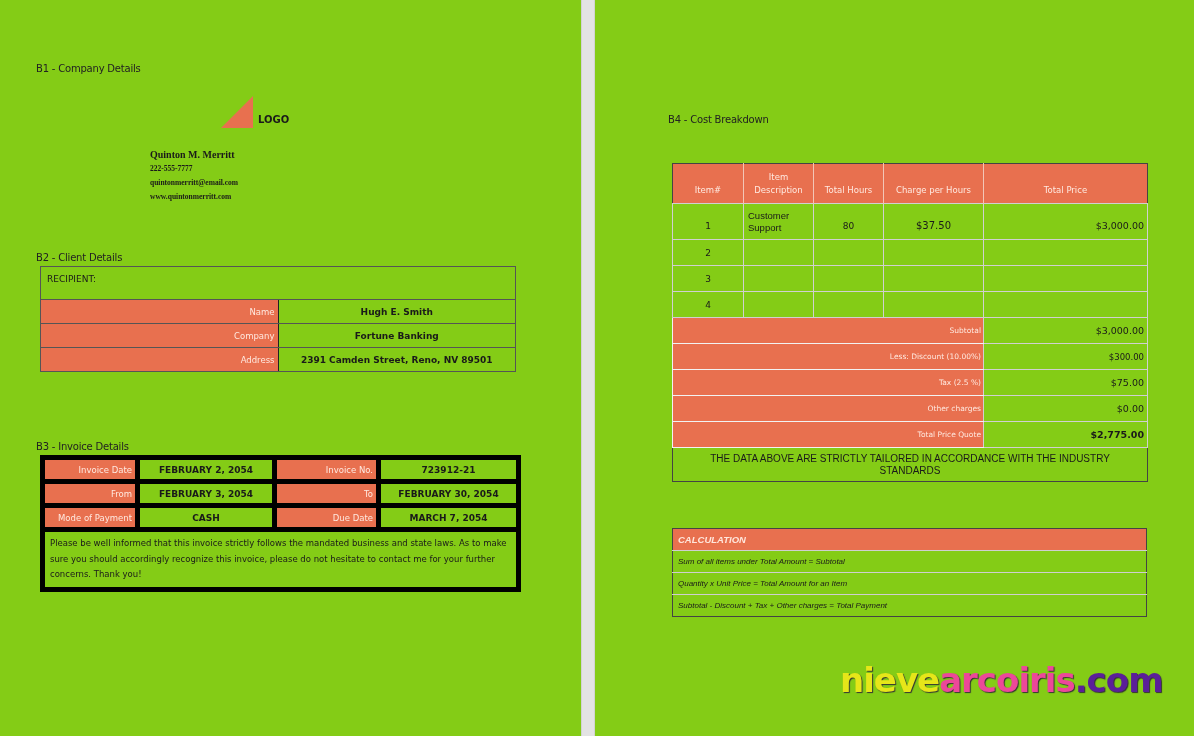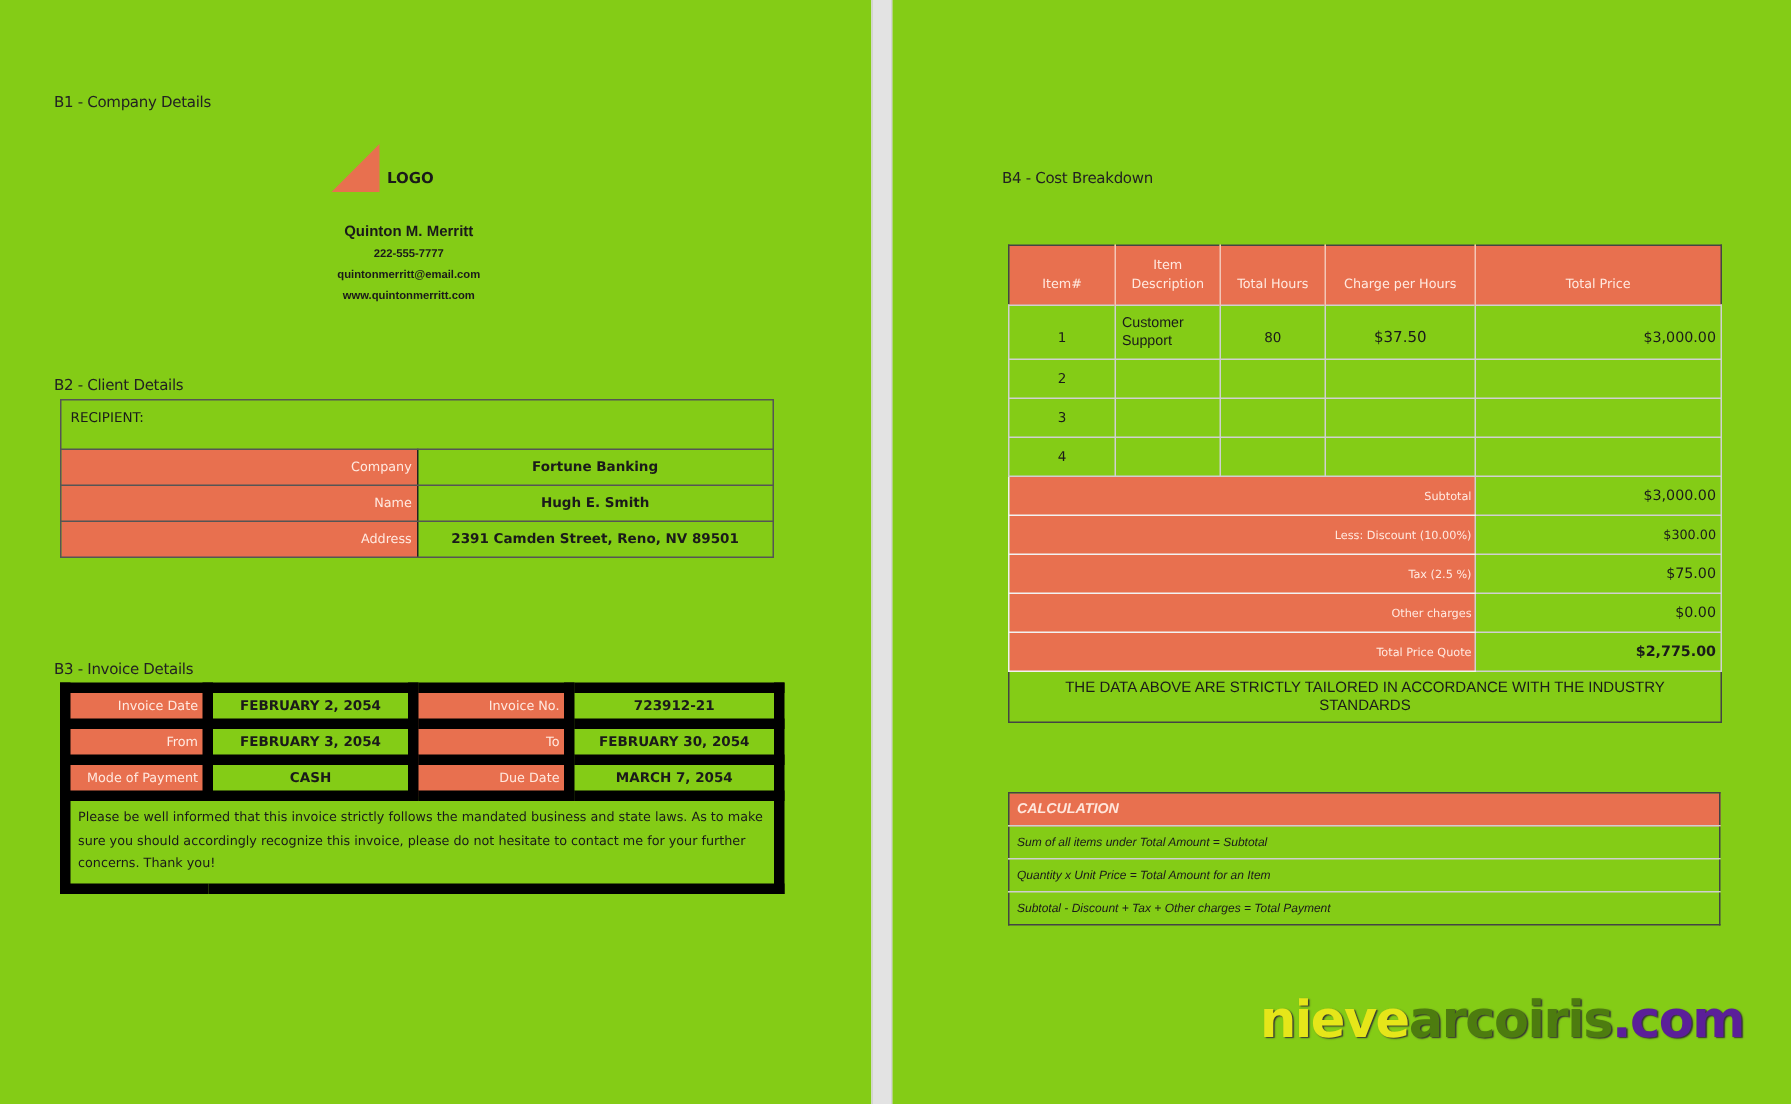--- a/index.html
+++ b/index.html
@@ -7,39 +7,39 @@
     body { position: relative; font-family: "Liberation Sans", sans-serif; color: #1a1a1a; }
     .page { position: absolute; top: 0; height: 736px; background: #84cc16; }
     .page-left { left: 0; width: 581px; }
     .page-right { left: 595px; width: 599px; }
     .divider { position: absolute; left: 581px; top: 0; width: 14px; height: 736px; background: #e3e3e3; border-left: 1px solid #d2d2d2; border-right: 1px solid #d2d2d2; }
     .sec-label { position: absolute; font-size: 10px; color: #222; font-family: "DejaVu Sans", sans-serif; letter-spacing: -0.2px; }
 
     
     .logo-tri { position: absolute; left: 221px; top: 96px; width: 0; height: 0; border-left: 32px solid transparent; border-bottom: 32px solid #e8704f; }
     .logo-text { position: absolute; left: 258px; top: 114px; font-size: 10px; font-weight: bold; font-family: "DejaVu Sans", sans-serif; }
-    .company { position: absolute; left: 150px; width: 245px; top: 147px; text-align: center; font-family: Liberation Sans, sans-serif; font-weight: bold; }
+    .company { position: absolute; left: 150px; width: 245px; top: 147px; text-align: left; font-family: Liberation Serif, serif; font-weight: bold; }
     .company .cname { font-size: 10px; line-height: 15px; }
     .company .caddr { font-size: 8.5px; line-height: 15px; }
     .company .caddr .spell { text-decoration: underline wavy #d23030; text-decoration-thickness: 1px; }
     .company .small { font-size: 7.5px; line-height: 14px; }
 
     table { border-collapse: collapse; position: absolute; table-layout: fixed; }
     .orange { background: #e8704f; color: #ffe9e0; }
 
     
     .client { left: 40px; top: 266px; width: 476px; border: 1px solid #555; font-family: "DejaVu Sans", sans-serif; }
     .client td { border: 1px solid #555; font-size: 9px; height: 24px; }
     .client .recip { height: 33px; vertical-align: top; padding: 7px 6px; font-size: 9px; }
     .client .lbl { text-align: right; padding-right: 3px; width: 147px; font-size: 8.5px; border-color: #555 #222 #555 #555; }
     .client .val { text-align: center; font-weight: bold; font-size: 9px; }
 
     
     .invoice { left: 40px; top: 455px; width: 476px; border: 1px solid #555; font-family: "DejaVu Sans", sans-serif; }
-    .invoice td { border: 7px solid #000000; height: 24px; font-size: 8.5px; }
+    .invoice td { border: 5px solid #000000; height: 24px; font-size: 8.5px; }
     .invoice .lbl { text-align: right; padding-right: 3px; }
     .invoice .val { text-align: center; font-weight: bold; font-size: 9px; }
     .invoice .note { height: 56px; vertical-align: top; padding: 4px 5px; font-size: 8.5px; line-height: 15.5px; text-align: left; }
 
     
     .cost { left: 672px; top: 163px; width: 475px; border: 1px solid #444; font-family: "DejaVu Sans", sans-serif; }
     .cost th { font-weight: normal; font-size: 8.5px; height: 40px; vertical-align: bottom; padding-bottom: 6px; border-right: 1px solid #f3c6b6; line-height: 13px; }
     .cost td { border: 1px solid #d0d0d0; font-size: 9px; height: 26px; }
     .cost .num { text-align: center; }
     .cost .desc { text-align: left; padding-left: 4px; font-family: "Liberation Sans", sans-serif; font-size: 9.5px; line-height: 12px; }
@@ -50,21 +50,21 @@
     .cost .foot { text-align: center; font-family: "Liberation Sans", sans-serif; font-size: 10px; line-height: 12px; height: 34px; padding: 2px 10px; border: none; }
 
     
     .calc { left: 672px; top: 528px; width: 475px; border: 1px solid #444; font-family: "Liberation Sans", sans-serif; }
     .calc td { height: 22px; font-size: 8px; font-style: italic; padding-left: 5px; border-bottom: 1px solid #cfcfcf; }
     .calc .head { background: #e8704f; color: #ffe6dc; font-weight: bold; font-size: 9.5px; height: 22px; }
 
     
     .watermark { position: absolute; left: 840px; top: 660px; font-family: "DejaVu Sans", sans-serif; font-weight: bold; font-size: 34px; letter-spacing: -1px; text-shadow: 1px 1px 1px #333; }
     .wm-a { color: #e6e619; }
-    .wm-b { color: #4d7c0f; }
+    .wm-b { color: #ec4899; }
     .wm-c { color: #5b1f99; }
   </style>
 </head>
 <body>
 
 <div class="page page-left">
   <div class="sec-label" style="left:36px; top:63px;">B1 - Company Details</div>
 
   <div class="logo-tri"></div>
   <div class="logo-text">LOGO</div>
@@ -77,26 +77,26 @@
   </div>
 
   <div class="sec-label" style="left:36px; top:252px;">B2 - Client Details</div>
 
   <table class="client">
     <tbody>
         <tr>
       <td colspan="2" class="recip">RECIPIENT:</td>
     </tr>
     <tr>
+      <td class="lbl orange">Name</td>
+      <td class="val">Hugh E. Smith</td>
+    </tr>
+    <tr>
       <td class="lbl orange">Company</td>
       <td class="val">Fortune Banking</td>
-    </tr>
-    <tr>
-      <td class="lbl orange">Name</td>
-      <td class="val">Hugh E. Smith</td>
     </tr>
     <tr>
       <td class="lbl orange">Address</td>
       <td class="val">2391 Camden Street, Reno, NV 89501</td>
     </tr>
   </tbody>
     </table>
 
   <div class="sec-label" style="left:36px; top:441px;">B3 - Invoice Details</div>
 

